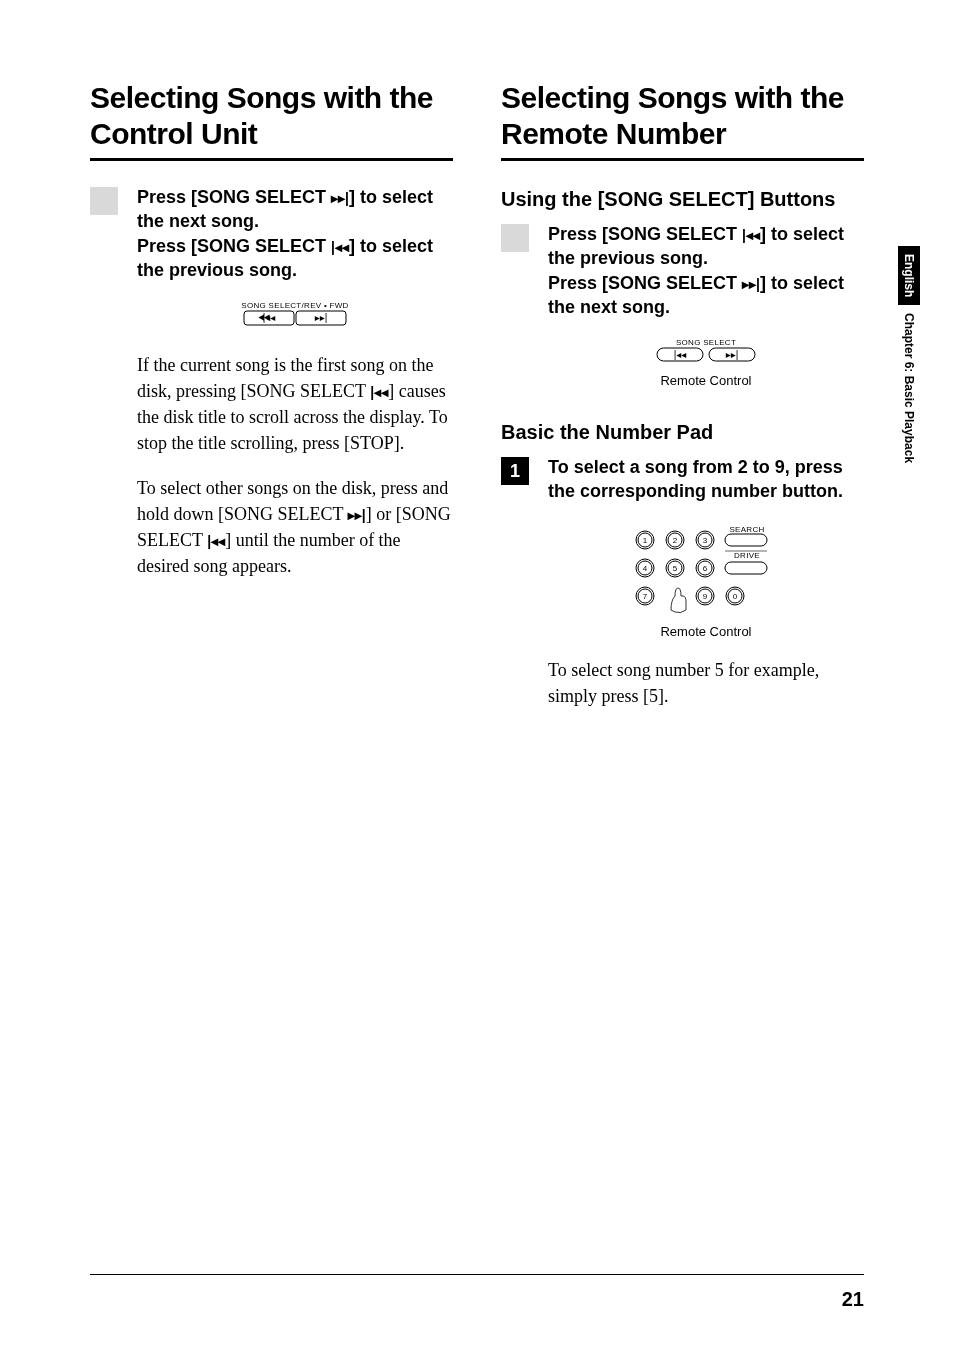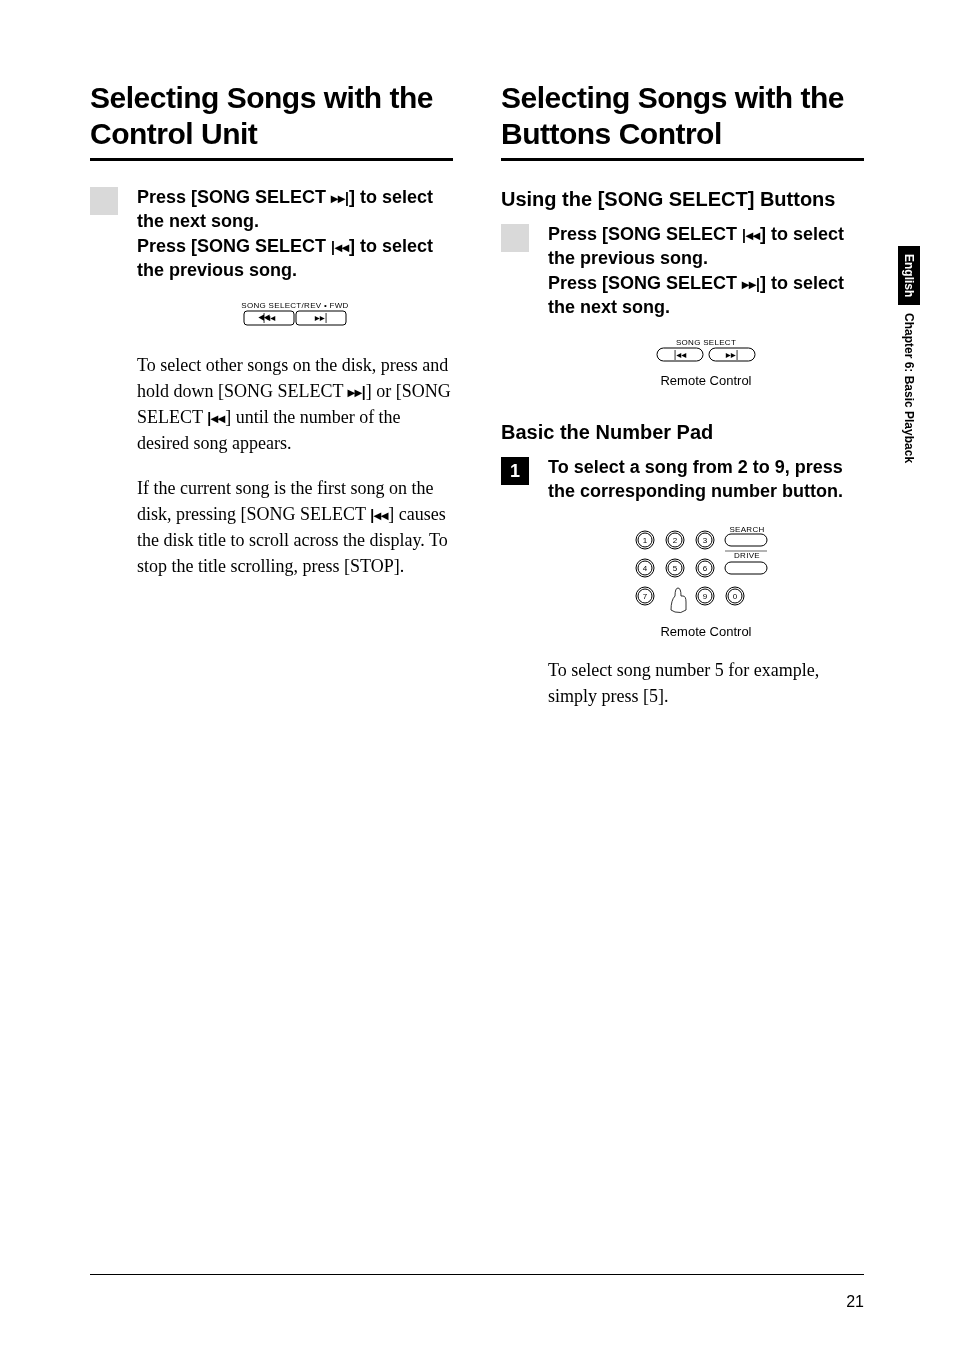--- a/index.html
+++ b/index.html
@@ -15,21 +15,21 @@
   .step-box.numbered { background: #000; }
   .step-content { flex: 1; }
   .instruction { font-family: Arial, sans-serif; font-weight: 700; font-size: 18px; line-height: 1.35; }
   .body-text { font-family: "Times New Roman", serif; font-size: 18px; line-height: 1.45; margin-top: 18px; }
   .button-illustration { text-align: center; margin: 18px 0 6px 0; }
   .btn-label { font-family: Arial, sans-serif; font-size: 8px; letter-spacing: 0.3px; fill: #000; }
   .caption { font-family: Arial, sans-serif; font-size: 13px; text-align: center; margin-top: 4px; }
   .side-tab { position: absolute; right: 20px; top: 246px; width: 50px; display: flex; flex-direction: column; align-items: center; }
   .tab-block { background: #000; color: #fff; font-family: Arial, sans-serif; font-weight: 700; font-size: 12px; writing-mode: vertical-rl; padding: 8px 4px; margin-bottom: 8px; }
   .tab-text { font-family: Arial, sans-serif; font-weight: 700; font-size: 12px; writing-mode: vertical-rl; }
-  .page-number { position: absolute; right: 90px; bottom: 40px; font-family: Arial, sans-serif; font-weight: 400; font-size: 16px; }
+  .page-number { position: absolute; right: 90px; bottom: 40px; font-family: Arial, sans-serif; font-weight: 700; font-size: 20px; }
   .page-rule { position: absolute; left: 90px; right: 90px; bottom: 76px; border-top: 1px solid #000; }
   .skip-icon { font-family: Arial, sans-serif; font-weight: 700; font-size: 14px; }
   .numpad-cap { font-family: Arial, sans-serif; font-size: 13px; text-align: center; margin-top: 6px; }
 </style>
 </head>
 <body>
 
 <div class="page">
 
   <div class="side-tab">
@@ -57,32 +57,32 @@
               <rect x="14" y="11" width="50" height="14" rx="3" fill="#fff" stroke="#000" stroke-width="1"></rect>
               <rect x="66" y="11" width="50" height="14" rx="3" fill="#fff" stroke="#000" stroke-width="1"></rect>
 
               <path d="M35 14 L35 22 M35 18 L42 14 L42 22 Z M42 18 L49 14 L49 22 Z" transform="translate(-6,0) scale(0.8) translate(8,4)" fill="#000"></path>
               <text x="39" y="21" text-anchor="middle" font-size="10" font-family="Arial" fill="#000">|◂◂</text>
               <text x="91" y="21" text-anchor="middle" font-size="10" font-family="Arial" fill="#000">▸▸|</text>
             </svg>
           </div>
 
           <p class="body-text">
-            <span>To select other songs on the disk, press and hold down [SONG SELECT </span><span class="skip-icon">▸▸|</span><span>] or [SONG SELECT </span><span class="skip-icon">|◂◂</span><span>] until the number of the desired song appears.</span>
+            <span>If the current song is the first song on the disk, pressing [SONG SELECT </span><span class="skip-icon">|◂◂</span><span>] causes the disk title to scroll across the display. To stop the title scrolling, press [STOP].</span>
           </p>
 
           <p class="body-text">
-            <span>If the current song is the first song on the disk, pressing [SONG SELECT </span><span class="skip-icon">|◂◂</span><span>] causes the disk title to scroll across the display. To stop the title scrolling, press [STOP].</span>
+            <span>To select other songs on the disk, press and hold down [SONG SELECT </span><span class="skip-icon">▸▸|</span><span>] or [SONG SELECT </span><span class="skip-icon">|◂◂</span><span>] until the number of the desired song appears.</span>
           </p>
         </div>
       </div>
     </div>
 
     <div class="col">
-      <h1 class="section-heading">Selecting Songs with the Buttons Control</h1>
+      <h1 class="section-heading">Selecting Songs with the Remote Number</h1>
       <hr class="section-rule">
 
 
       <h2 class="sub-heading">Using the [SONG SELECT] Buttons</h2>
 
       <div class="step">
         <div class="step-box"></div>
         <div class="step-content">
           <p class="instruction">
             <span>Press [SONG SELECT </span><span class="skip-icon">|◂◂</span><span>] to select the previous song.</span><br>

